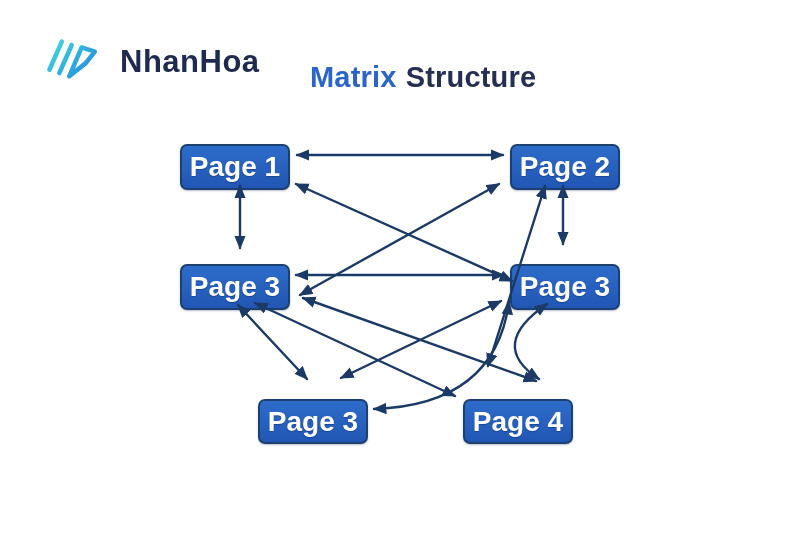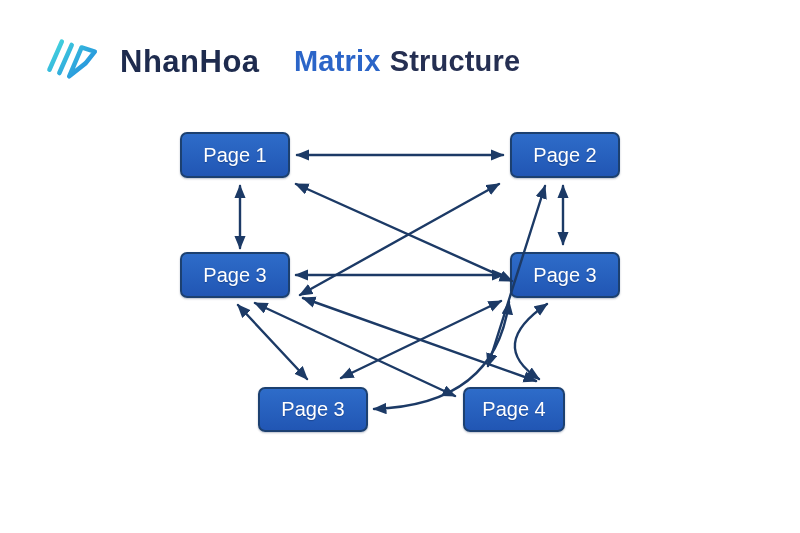--- a/index.html
+++ b/index.html
@@ -8,33 +8,34 @@
     font-family:"Liberation Sans", sans-serif;
   }
   
   #header{position:absolute;left:0;top:0;width:800px;height:100px;padding-left:19px;}
   #logo{position:absolute;left:42px;top:30px;width:66px;height:58px;}
   #brand{
     position:absolute;left:120px;top:44px;
     font-size:31px;font-weight:bold;letter-spacing:0.5px;
     color:var(--brand-color,#1e2b4e);
   }
-  #title{position:absolute;left:294px;top:45px;margin:0;font-size:29px;font-weight:bold;letter-spacing:0.2px;}
+  #title{position:absolute;left:294px;top:45px;margin:16px;font-size:29px;font-weight:bold;letter-spacing:0.2px;}
   #title .accent{color:var(--title-accent,#2b65c8);}
   #title .rest{color:var(--title-rest,#252f52);margin-left:9px;}
   
   #diagram{position:absolute;left:0;top:0;width:800px;height:533px;}
   .node{
     position:absolute;display:flex;align-items:center;justify-content:center;
     background:linear-gradient(180deg,var(--node-fill-top,#2e6cc9),var(--node-fill-bottom,#2156b4));
     border:2px solid var(--node-border,#1c4070);
     border-radius:7px;box-sizing:border-box;
-    color:var(--node-text,#ffffff);font-size:20px;font-weight:normal;
+    color:var(--node-text,#ffffff);font-size:28px;font-weight:bold;
     text-shadow:0 1px 1px rgba(10,30,70,0.35);
     box-shadow:0 1px 2px rgba(20,40,80,0.30);
+    margin-top:12px;
   }
   #arrow-layer{position:absolute;left:0;top:0;pointer-events:none;}
   .arrow{
     fill:none;stroke:var(--arrow-color,#1c3a66);stroke-width:2.4;stroke-linecap:round;
   }
   .ah-path{fill:var(--arrow-color,#1c3a66);}
 </style>
 </head>
 <body>
 
@@ -58,21 +59,21 @@
     <h1 id="title"><span class="accent">Matrix</span><span class="rest">Structure</span></h1>
   </div>
 
   <div id="diagram">
     <div id="node-layer">
         <div class="node" style="left: 180px; top: 132px; width: 110px; height: 46px;">Page 1</div>
         <div class="node" style="left: 510px; top: 132px; width: 110px; height: 46px; text-align: right;">Page 2</div>
         <div class="node" style="left: 180px; top: 252px; width: 110px; height: 46px;">Page 3</div>
         <div class="node" style="left: 510px; top: 252px; width: 110px; height: 46px;">Page 3</div>
         <div class="node" style="left: 258px; top: 387px; width: 110px; height: 45px;">Page 3</div>
-        <div class="node" style="left: 463px; top: 387px; width: 102px; height: 45px;">Page 4</div>
+        <div class="node" style="left: 463px; top: 387px; width: 110px; height: 45px;">Page 4</div>
       </div>
     <svg id="arrow-layer" width="800" height="533" viewBox="0 0 800 533" xmlns="http://www.w3.org/2000/svg">
       <defs>
         <marker id="ah" markerWidth="7" markerHeight="6" refX="5.2" refY="2.4" orient="auto-start-reverse" markerUnits="strokeWidth">
           <path class="ah-path" d="M0,0 L5.8,2.4 L0,4.8 Z"></path>
         </marker>
       </defs>
     <path d="M297,155 L503,155" class="arrow" marker-start="url(#ah)" marker-end="url(#ah)"></path>
         <path d="M240,186 L240,248" class="arrow" marker-start="url(#ah)" marker-end="url(#ah)"></path>
         <path d="M563,186 L563,244" class="arrow" marker-start="url(#ah)" marker-end="url(#ah)"></path>

